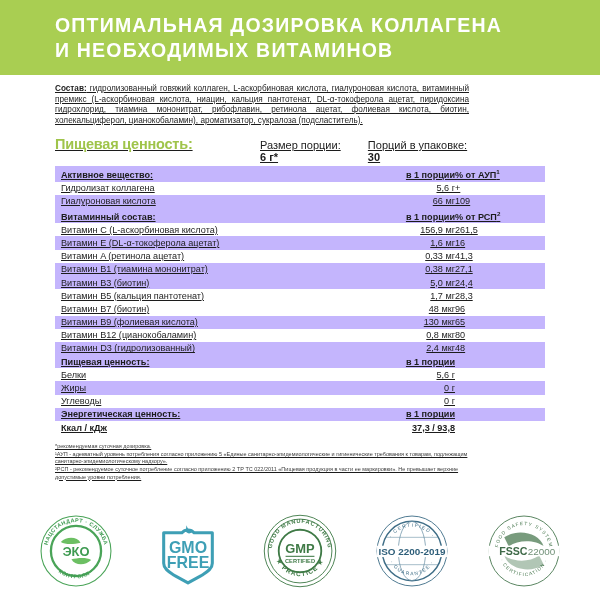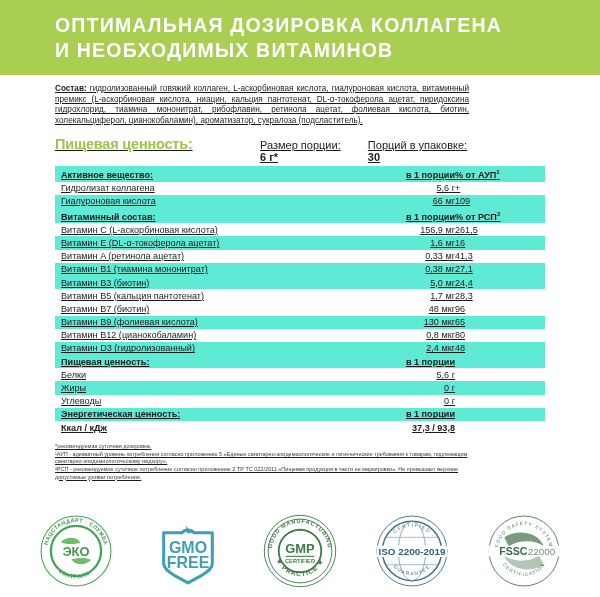--- a/index.html
+++ b/index.html
@@ -68,21 +68,21 @@
   table.nutri td{
     padding:1.6px 0 1.6px 6px;
     vertical-align:baseline;
     white-space:nowrap;
   }
   table.nutri td.c2{padding-left:0;text-align:right;}
   table.nutri td.c3{padding-left:0;text-align:left;}
   col.name{width:290px;}
   col.val{width:110px;}
   col.pct{width:90px;}
-  tr.shade td{background:#5eead4;}
+  tr.shade td{background:#c4b5fd;}
   tr.head td{font-weight:bold;}
   tr.head td.c2,tr.head td.c3{font-weight:bold;}
   sup{font-size:6.2px;vertical-align:super;}
   
   .footnotes{
     margin-top:9px;
     font-size:5.5px;
     line-height:7.6px;
     color:#3a3a3a;
   }

